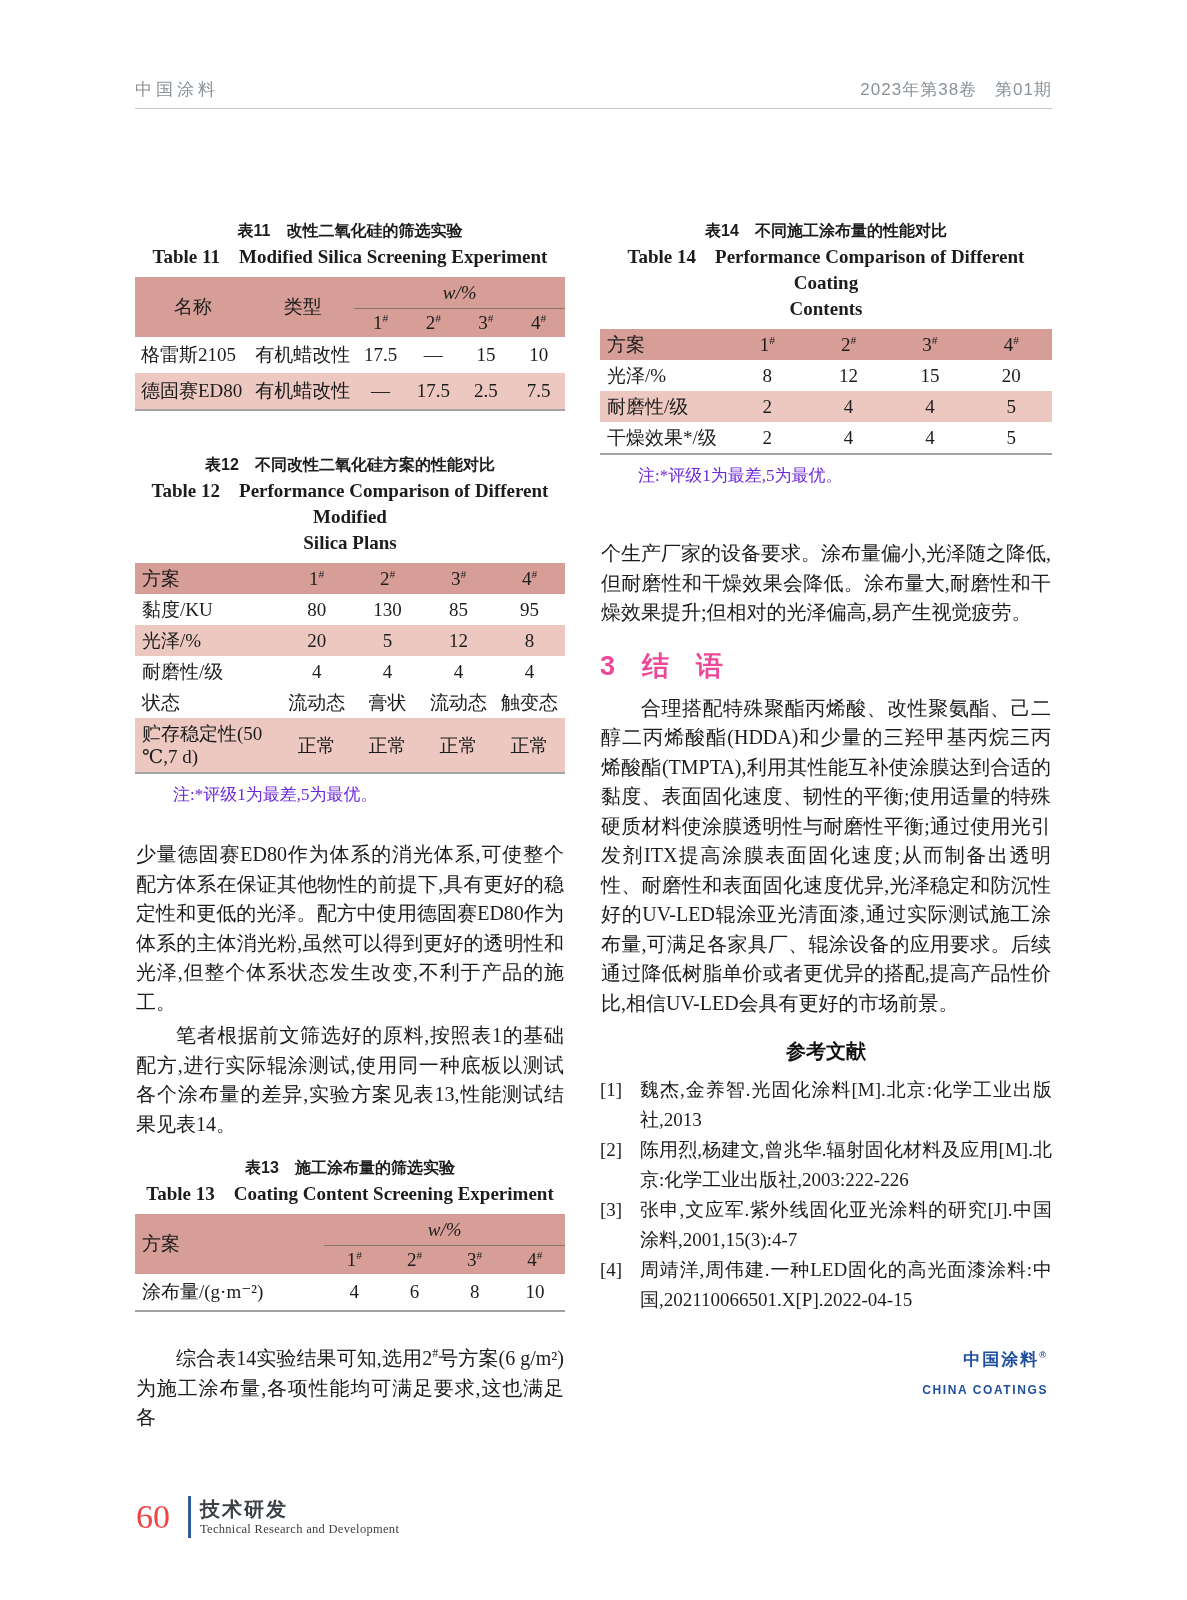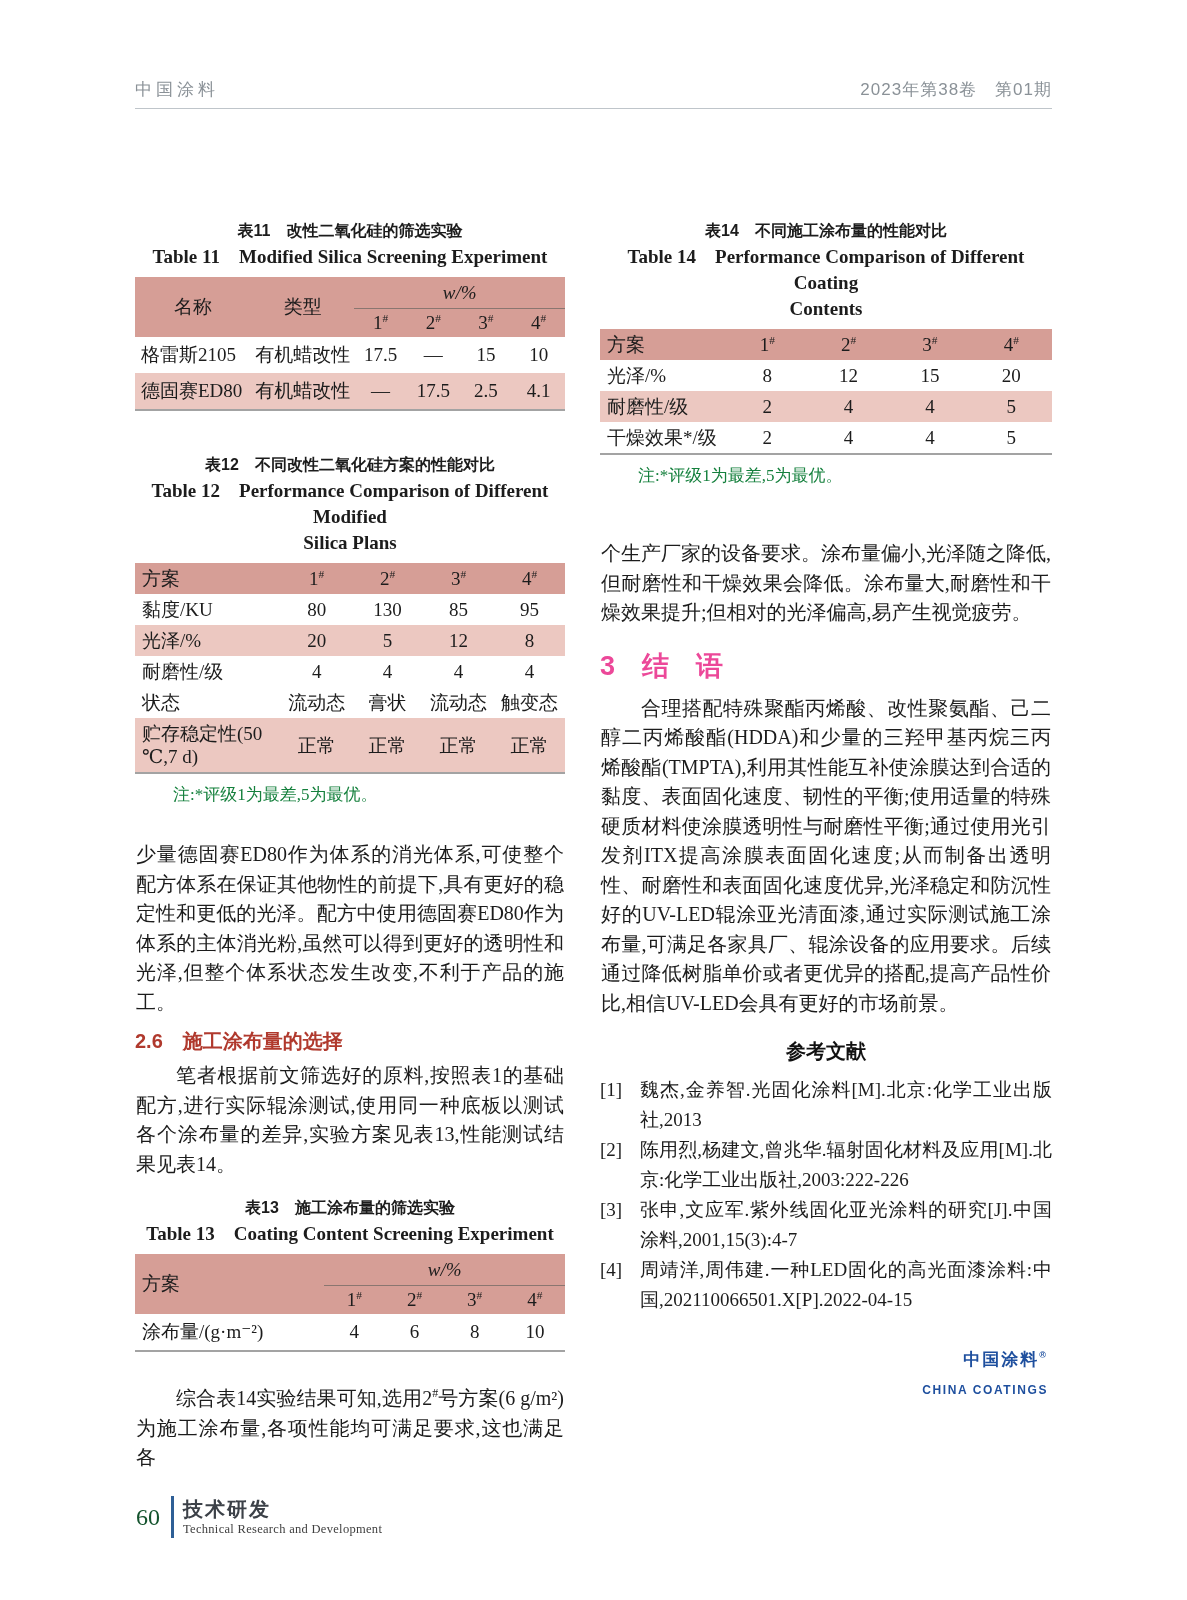--- a/index.html
+++ b/index.html
@@ -55,21 +55,21 @@
   .t13 tbody td{height:34px;}
   .t13 .c-label{width:44%;text-align:left;padding-left:7px;}
   .t13 .c-plan{width:14%;text-align:center;}
 
   
   .t14 th,.t14 td{height:29px;}
   .t14 .c-label{width:28%;text-align:left;padding-left:7px;}
   .t14 .c-plan{width:18%;text-align:center;}
 
   
-  .note{color:#15803d;font-size:17px;margin:9px 0 0 38px;}
+  .note{color:#6d28d9;font-size:17px;margin:9px 0 0 38px;}
   .body{font-size:20px;line-height:29.5px;text-align:justify;margin:1px;}
   .indent{text-indent:2em;}
   .mt-t12cap{margin-top:40px;}
   .mt-para1{margin-top:34px;}
   .mt-para2{margin-top:4px;}
   .mt-t13cap{margin-top:15px;}
   .mt-para3{margin-top:32px;}
   .mt-rpara1{margin-top:52px;}
   .sub-heading{font-family:"Liberation Sans","DejaVu Sans",sans-serif;font-weight:bold;
                color:#b0392d;font-size:20px;line-height:26px;margin:11px 0 7px;}
@@ -85,21 +85,21 @@
 
   
   .logo{text-align:right;margin-top:36px;padding-right:4px;color:#1e4f9e;
         font-family:"Liberation Sans","DejaVu Sans",sans-serif;}
   .logo-zh{font-weight:bold;font-size:17px;letter-spacing:2px;line-height:18px;}
   .logo-zh sup{font-size:9px;}
   .logo-en{font-size:12px;font-weight:bold;letter-spacing:1.6px;margin-top:14px;}
 
   
   .footer{position:absolute;left:136px;top:1496px;display:flex;align-items:center;}
-  .page-num{font-size:24px;color:#14532d;margin-right:11px;}
+  .page-num{font-size:34px;color:#ef4444;margin-right:18px;}
   .footer-bar{width:3px;height:42px;background:#2e5f96;margin-right:9px;}
   .footer-zh{font-family:"Liberation Sans","DejaVu Sans",sans-serif;font-weight:bold;
              font-size:20px;color:#3c4148;letter-spacing:2px;line-height:22px;}
   .footer-en{font-size:12.5px;color:#404040;margin-top:2px;letter-spacing:0.3px;}
 </style>
 </head>
 <body>
 
 <div class="page">
 
@@ -139,21 +139,21 @@
             <td class="c-plan">—</td>
             <td class="c-plan">15</td>
             <td class="c-plan">10</td>
           </tr>
           <tr class="row-pink">
             <td class="c-name">德固赛ED80</td>
             <td class="c-type">有机蜡改性</td>
             <td class="c-plan">—</td>
             <td class="c-plan">17.5</td>
             <td class="c-plan">2.5</td>
-            <td class="c-plan">4.1</td>
+            <td class="c-plan">7.5</td>
           </tr>
         </tbody>
       </table>
 
       <div class="mt-t12cap">
         <div class="cap-zh">表12　不同改性二氧化硅方案的性能对比</div>
         <div class="cap-en">Table 12　Performance Comparison of Different Modified</div>
         <div class="cap-en">Silica Plans</div>
       </div>
 
@@ -202,21 +202,20 @@
             <td class="c-plan">正常</td>
             <td class="c-plan">正常</td>
             <td class="c-plan">正常</td>
           </tr>
         </tbody>
       </table>
       <div class="note">注:*评级1为最差,5为最优。</div>
 
       <p class="body mt-para1">少量德固赛ED80作为体系的消光体系,可使整个配方体系在保证其他物性的前提下,具有更好的稳定性和更低的光泽。配方中使用德固赛ED80作为体系的主体消光粉,虽然可以得到更好的透明性和光泽,但整个体系状态发生改变,不利于产品的施工。</p>
 
-      <div class="sub-heading">2.6　施工涂布量的选择</div>
 
       <p class="body indent mt-para2">笔者根据前文筛选好的原料,按照表1的基础配方,进行实际辊涂测试,使用同一种底板以测试各个涂布量的差异,实验方案见表13,性能测试结果见表14。</p>
 
       <div class="mt-t13cap">
         <div class="cap-zh">表13　施工涂布量的筛选实验</div>
         <div class="cap-en">Table 13　Coating Content Screening Experiment</div>
       </div>
 
       <table class="tbl t13">
         <thead>

